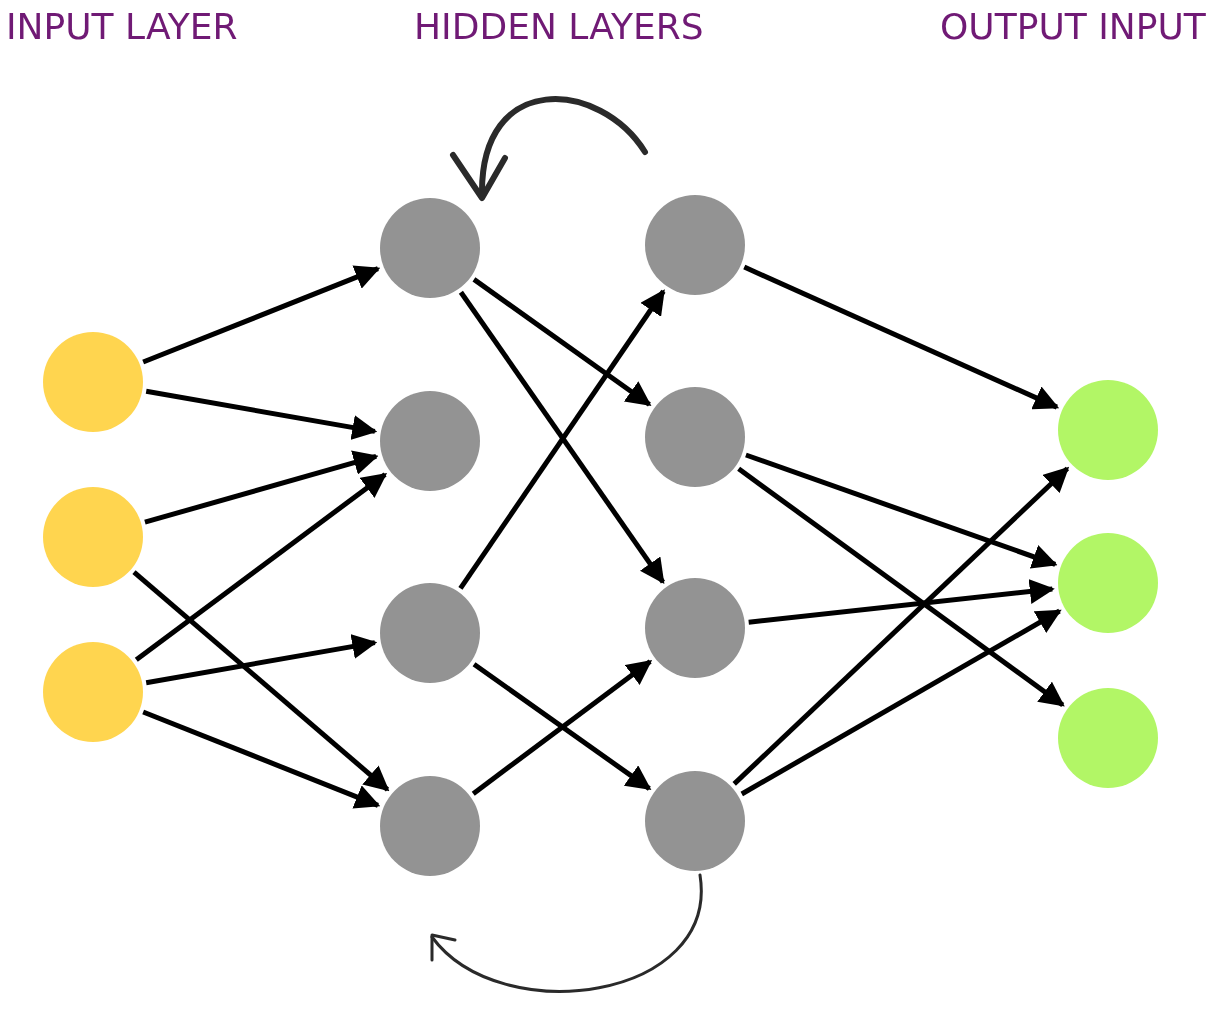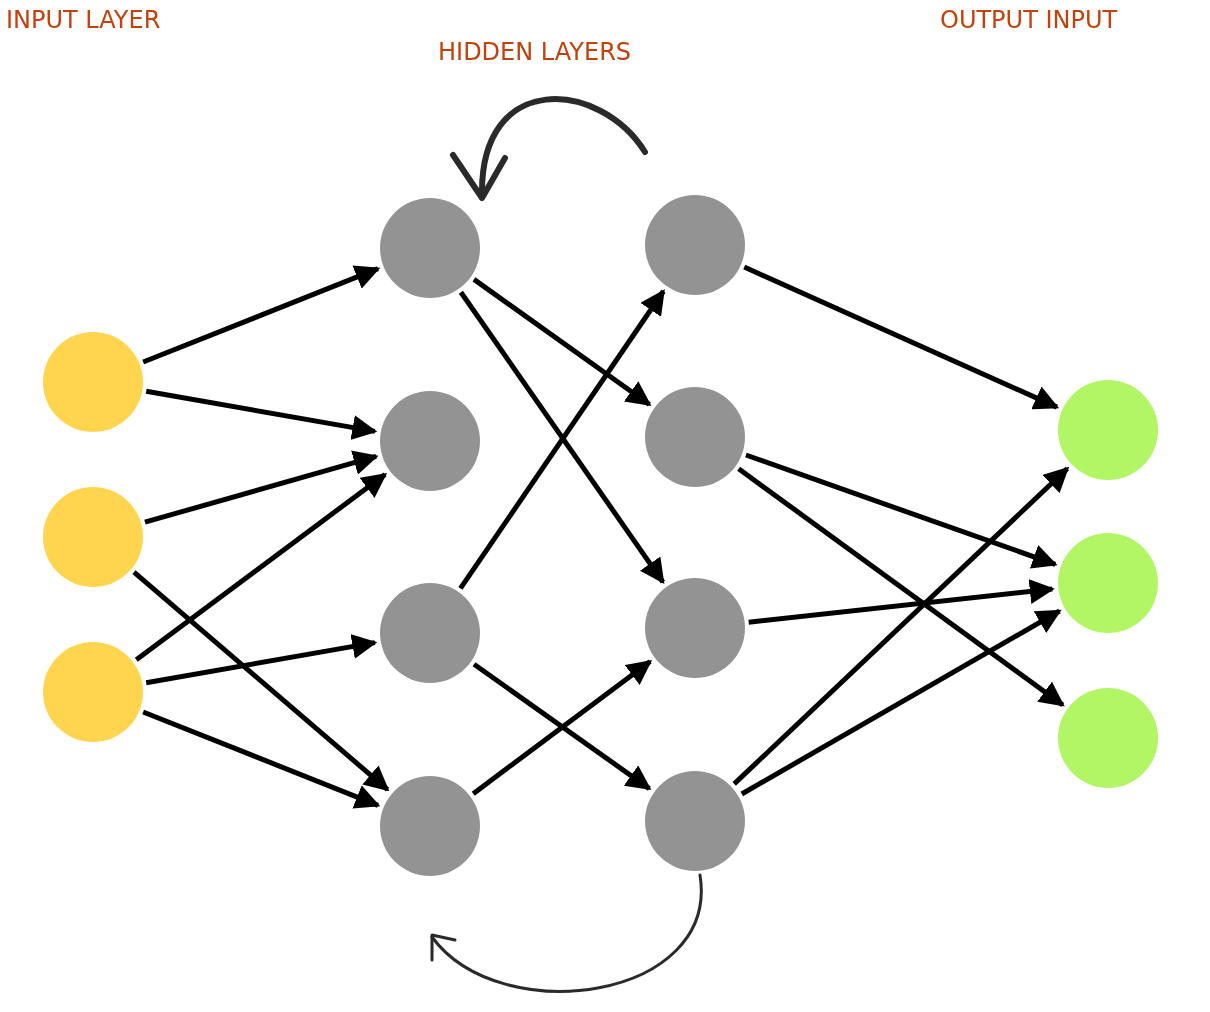--- a/index.html
+++ b/index.html
@@ -1,24 +1,24 @@
 <!DOCTYPE html>
 <html><head>
   <meta charset="utf-8">
   <style>
     html, body { margin: 0; padding: 0; background: #ffffff; }
     body { width: 1210px; height: 1012px; position: relative; overflow: hidden; }
     .layer-title {
       position: absolute; top: 6px;
       font-family: "DejaVu Sans", sans-serif;
-      font-size: 24px; color: #c2410c; letter-spacing: 0px;
+      font-size: 36px; color: #701a75; letter-spacing: 0px;
       white-space: nowrap;
     }
     #t-input { left: 6px; }
-    #t-hidden { left: 438px; margin-top: 32px; }
+    #t-hidden { left: 414px; }
     #t-output { left: 940px; }
     svg { position: absolute; left: 0; top: 0; }
   </style>
 </head>
 <body>
 
 <div class="layer-title" id="t-input">INPUT LAYER</div>
 <div class="layer-title" id="t-hidden">HIDDEN LAYERS</div>
 <div class="layer-title" id="t-output">OUTPUT INPUT</div>
 

